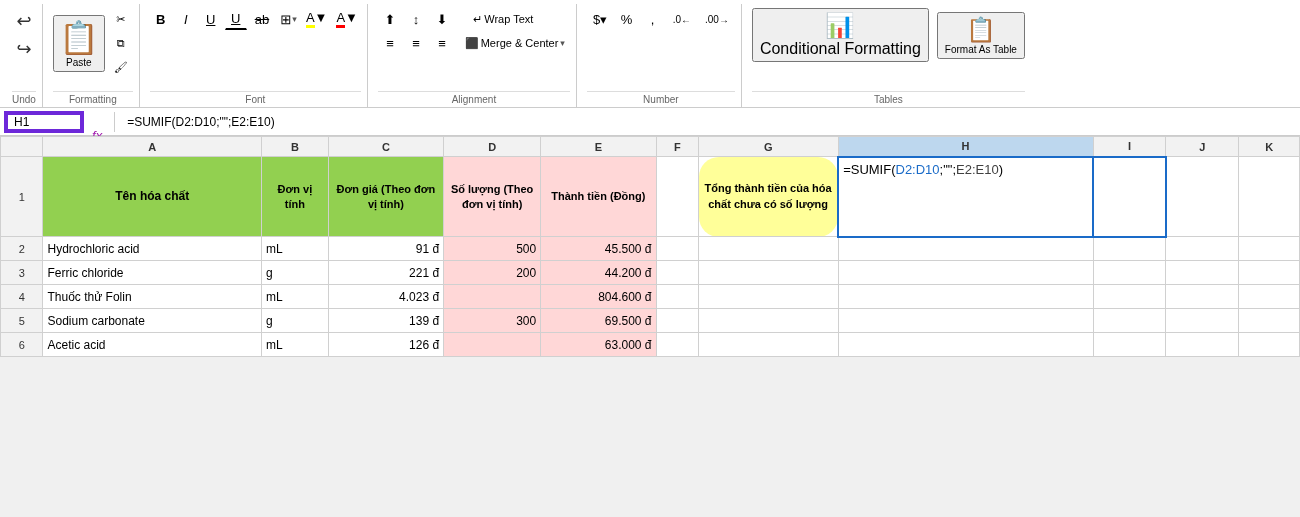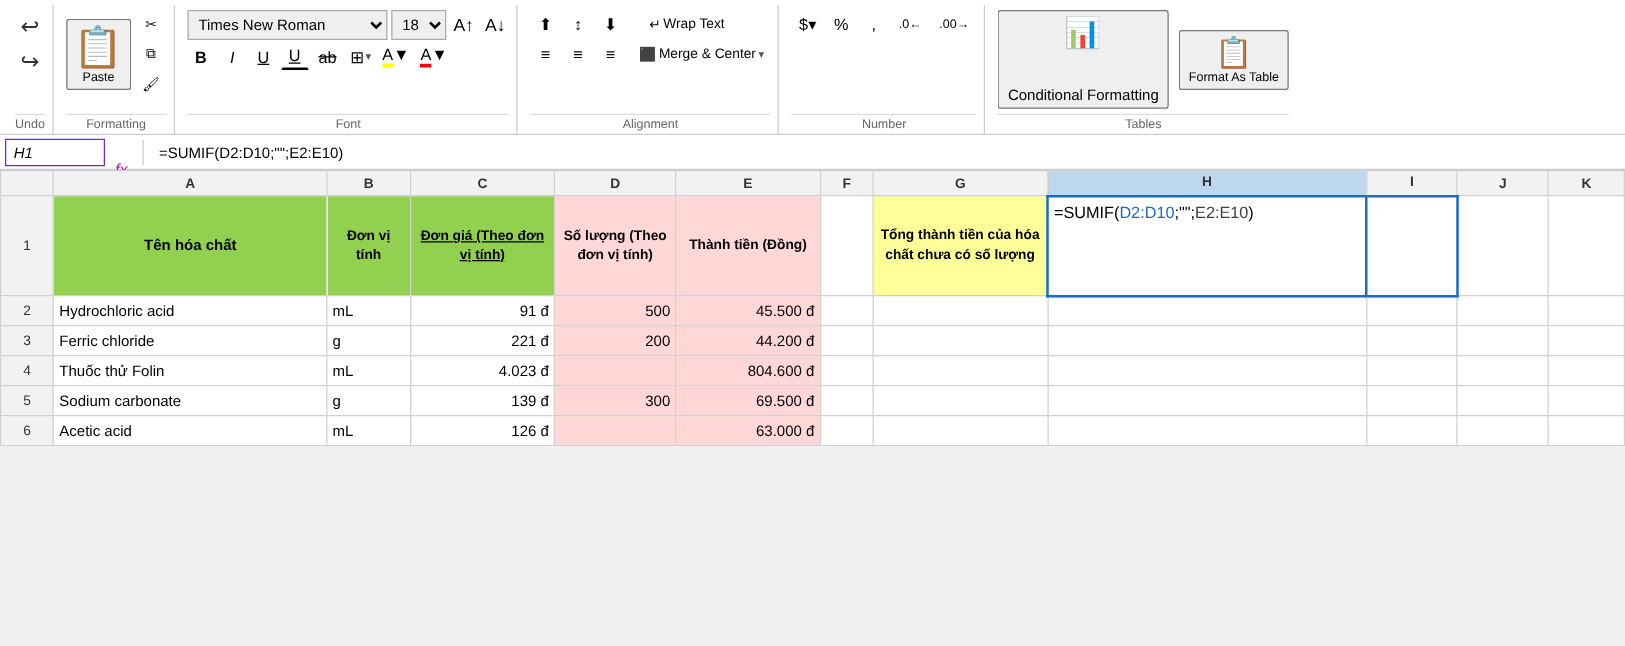--- a/index.html
+++ b/index.html
@@ -21,21 +21,21 @@
     .align-btn { border: 1px solid transparent; background: none; cursor: pointer; padding: 2px 4px; font-size: 13px; min-width: 24px; height: 22px; display: flex; align-items: center; justify-content: center; }
     .wrap-text-btn { border: 1px solid transparent; background: none; cursor: pointer; font-size: 11px; padding: 2px 6px; height: 22px; white-space: nowrap; display: flex; align-items: center; gap: 2px; }
     .number-select { border: 1px solid #aaa; padding: 2px 4px; font-size: 12px; width: 120px; height: 24px; }
     .number-btns { display: flex; align-items: center; gap: 2px; }
     .num-btn { border: 1px solid transparent; background: none; cursor: pointer; padding: 1px 5px; font-size: 13px; min-width: 24px; height: 22px; }
     .tables-row { display: flex; align-items: center; gap: 8px; justify-content: center; }
     .tables-btn { display: flex; flex-direction: column; align-items: center; font-size: 10px; cursor: pointer; padding: 2px 6px; }
 
     
     .formula-bar { background: #fff; border-bottom: 1px solid #ccc; display: flex; align-items: center; height: 28px; padding: 0 4px; gap: 4px; }
-    .cell-ref { border: 1px solid #6d28d9; width: 80px; padding: 2px 6px; font-size: 12px; height: 22px; font-style: italic; }
+    .cell-ref { border: 4px solid #6d28d9; width: 80px; padding: 2px 6px; font-size: 12px; height: 22px; }
     .fx-label { color: #a21caf; font-style: italic; font-size: 13px; padding: 0 4px; margin-top: 28px; }
     .formula-input { border: none; flex: 1; font-size: 12px; padding: 2px 4px; outline: none; }
 
     
     .spreadsheet { overflow: auto; background: #fff; }
     table { border-collapse: collapse; table-layout: fixed; width: 100%; }
     
     
     .col-header { background: #f2f2f2; border: 1px solid #d0d0d0; text-align: center; font-size: 11px; color: #333; padding: 2px; height: 20px; user-select: none; }
     .row-header { background: #f2f2f2; border: 1px solid #d0d0d0; text-align: center; font-size: 11px; color: #333; padding: 2px; width: 35px; user-select: none; }
@@ -88,30 +88,20 @@
           <button class="font-btn" style="font-size:11px;">⧉</button>
           <button class="font-btn" style="font-size:11px;">🖌</button>
         </div>
       </div>
     </div>
     <div class="ribbon-section-label">Formatting</div>
   </div>
 
   <div class="ribbon-section" style="min-width:210px;">
     <div class="ribbon-section-content">
-      <div class="font-row">
-        <select class="font-select">
-          <option>Times New Roman</option>
-        </select>
-        <select class="font-size-select">
-          <option>18</option>
-        </select>
-        <button class="grow-btn" style="font-size:14px; border:none; background:none; cursor:pointer;">A↑</button>
-        <button class="grow-btn" style="font-size:14px; border:none; background:none; cursor:pointer;">A↓</button>
-      </div>
       <div class="font-row">
         <button class="font-btn bold">B</button>
         <button class="font-btn italic">I</button>
         <button class="font-btn underline">U</button>
         <button class="font-btn" style="text-decoration:underline;border-bottom:2px double;">U</button>
         <button class="font-btn" style="text-decoration:line-through;">ab</button>
         <button class="border-btn">
           <span>⊞</span>
           <span class="drop-arrow">▾</span>
         </button>
@@ -164,21 +154,21 @@
       </div>
     </div>
     <div class="ribbon-section-label">Number</div>
   </div>
 
   <div class="ribbon-section" style="min-width:200px; border-right:none;">
     <div class="ribbon-section-content">
       <div class="tables-row">
         <button class="tables-btn">
           <span style="font-size:24px;">📊</span>
-          <span style="font-size:12px; text-align:right;margin-top:28px;">Conditional Formatting</span>
+          <span style="font-size:16px; text-align:right;">Conditional Formatting</span>
         </button>
         <button class="tables-btn">
           <span style="font-size:24px;">📋</span>
           <span style="font-size:10px; text-align:left;">Format As Table</span>
         </button>
       </div>
     </div>
     <div class="ribbon-section-label">Tables</div>
   </div>
 
@@ -227,31 +217,31 @@
     <tbody>
 
       <tr>
         <td class="row-header">1</td>
         <td class="cell green-header" rowspan="1" style="height:80px; vertical-align:middle;">
           <span>Tên hóa chất</span>
         </td>
         <td class="cell green-header" style="height:80px; vertical-align:middle; font-size:11px;">
           <span>Đơn vị tính</span>
         </td>
-        <td class="cell green-header" style="height:80px; vertical-align:middle; font-size:11px; white-space:normal;text-decoration:underline;">
+        <td class="cell green-header" style="height:80px; vertical-align:middle; font-size:11px; white-space:normal;">
           <span>Đơn giá (Theo đơn vị tính)</span>
         </td>
         <td class="cell green-header pink-bg" style="height:80px; vertical-align:middle; font-size:11px; white-space:normal; background:#ffd7d7;">
           <span>Số lượng (Theo đơn vị tính)</span>
         </td>
         <td class="cell green-header pink-bg" style="height:80px; vertical-align:middle; font-size:11px; background:#ffd7d7;">
           <span>Thành tiền (Đồng)</span>
         </td>
         <td class="cell"></td>
-        <td class="cell yellow-bg" style="height:80px; vertical-align:middle; font-size:11px; text-align:center; white-space:normal; line-height:1.4; font-weight:bold;">
+        <td class="cell yellow-bg" style="height:80px; vertical-align:middle; font-size:11px; text-align:center; white-space:normal; line-height:1.4; font-weight:bold;border-radius:20px;">
           <span>Tổng thành tiền của hóa chất chưa có số lượng</span>
         </td>
         <td class="cell" style="position:relative; border: 2px solid #1a6bc8; height:80px; vertical-align:top; padding:4px;">
           
           <span style="font-size:13px;">
             <span>=SUMIF(</span><span style="color:#1a6bc8;">D2:D10</span><span>;"";​</span><span style="color:#404040;">E2:E10</span><span>)</span>
           </span>
         </td>
         <td class="cell" style="border: 2px solid #1a6bc8;"></td>
         <td class="cell"></td>

